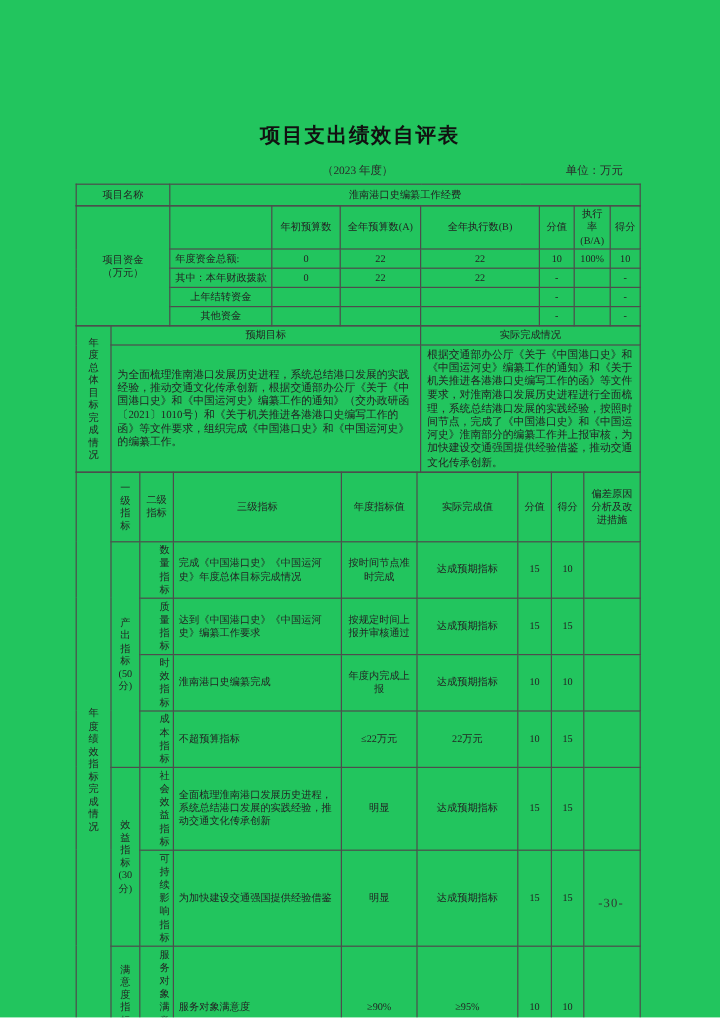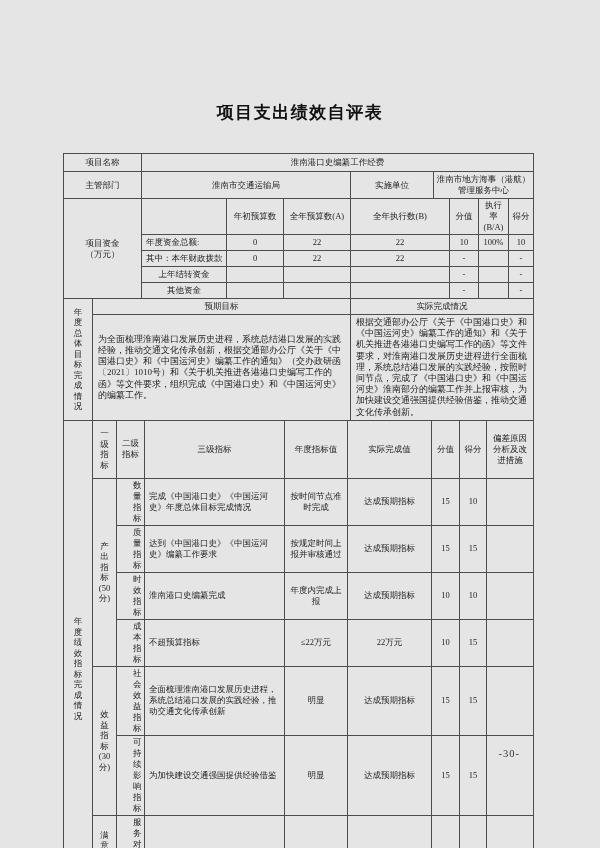--- a/index.html
+++ b/index.html
@@ -1,17 +1,17 @@
 <!DOCTYPE html>
 <html><head>
 <meta charset="utf-8">
 <style>
   html,body { margin:0; padding:0; background:#fff; }
   .page {
-    position:relative; width:600px; height:848px; background:#e5e5e5;
+    position:relative; width:600px; height:848px; background:#22c55e;
     font-family:"Liberation Serif","DejaVu Serif",serif; color:#222;
     overflow:hidden;
   }
   .title {
     position:absolute; top:101px; left:0; width:600px; text-align:center;
     font-family:"Liberation Sans","DejaVu Sans",sans-serif;
     font-weight:bold; font-size:17px; letter-spacing:1.5px; color:#111;
   }
   .subline { position:absolute; top:136px; left:63px; width:470px; height:13px;
     text-align:center; font-size:9.5px; color:#2a2a2a; }
@@ -40,40 +40,38 @@
     font-family:Liberation Serif, serif;
   }
 </style>
 </head>
 <body>
 
 <div class="page">
 
   <div class="title">项目支出绩效自评表</div>
 
+  <div class="subline">
+    <span>（2023 年度）</span>
+    <span class="unit">单位：万元</span>
+  </div>
 
   <div class="tables">
 
     <table>
       <colgroup>
           <col style="width:78px">
           <col style="width:209px">
           <col style="width:83px">
           <col style="width:100px">
         </colgroup>
       <tbody>
           <tr style="height:18px">
         <td>项目名称</td>
         <td colspan="3">淮南港口史编纂工作经费</td>
-      </tr>
-      <tr style="height:27px">
-        <td>主管部门</td>
-        <td>淮南市交通运输局</td>
-        <td>实施单位</td>
-        <td>淮南市地方海事（港航）管理服务中心</td>
       </tr>
     </tbody>
       </table>
 
     <table>
       <colgroup>
           <col style="width:78px">
           <col style="width:85px">
           <col style="width:57px">
           <col style="width:67px">

